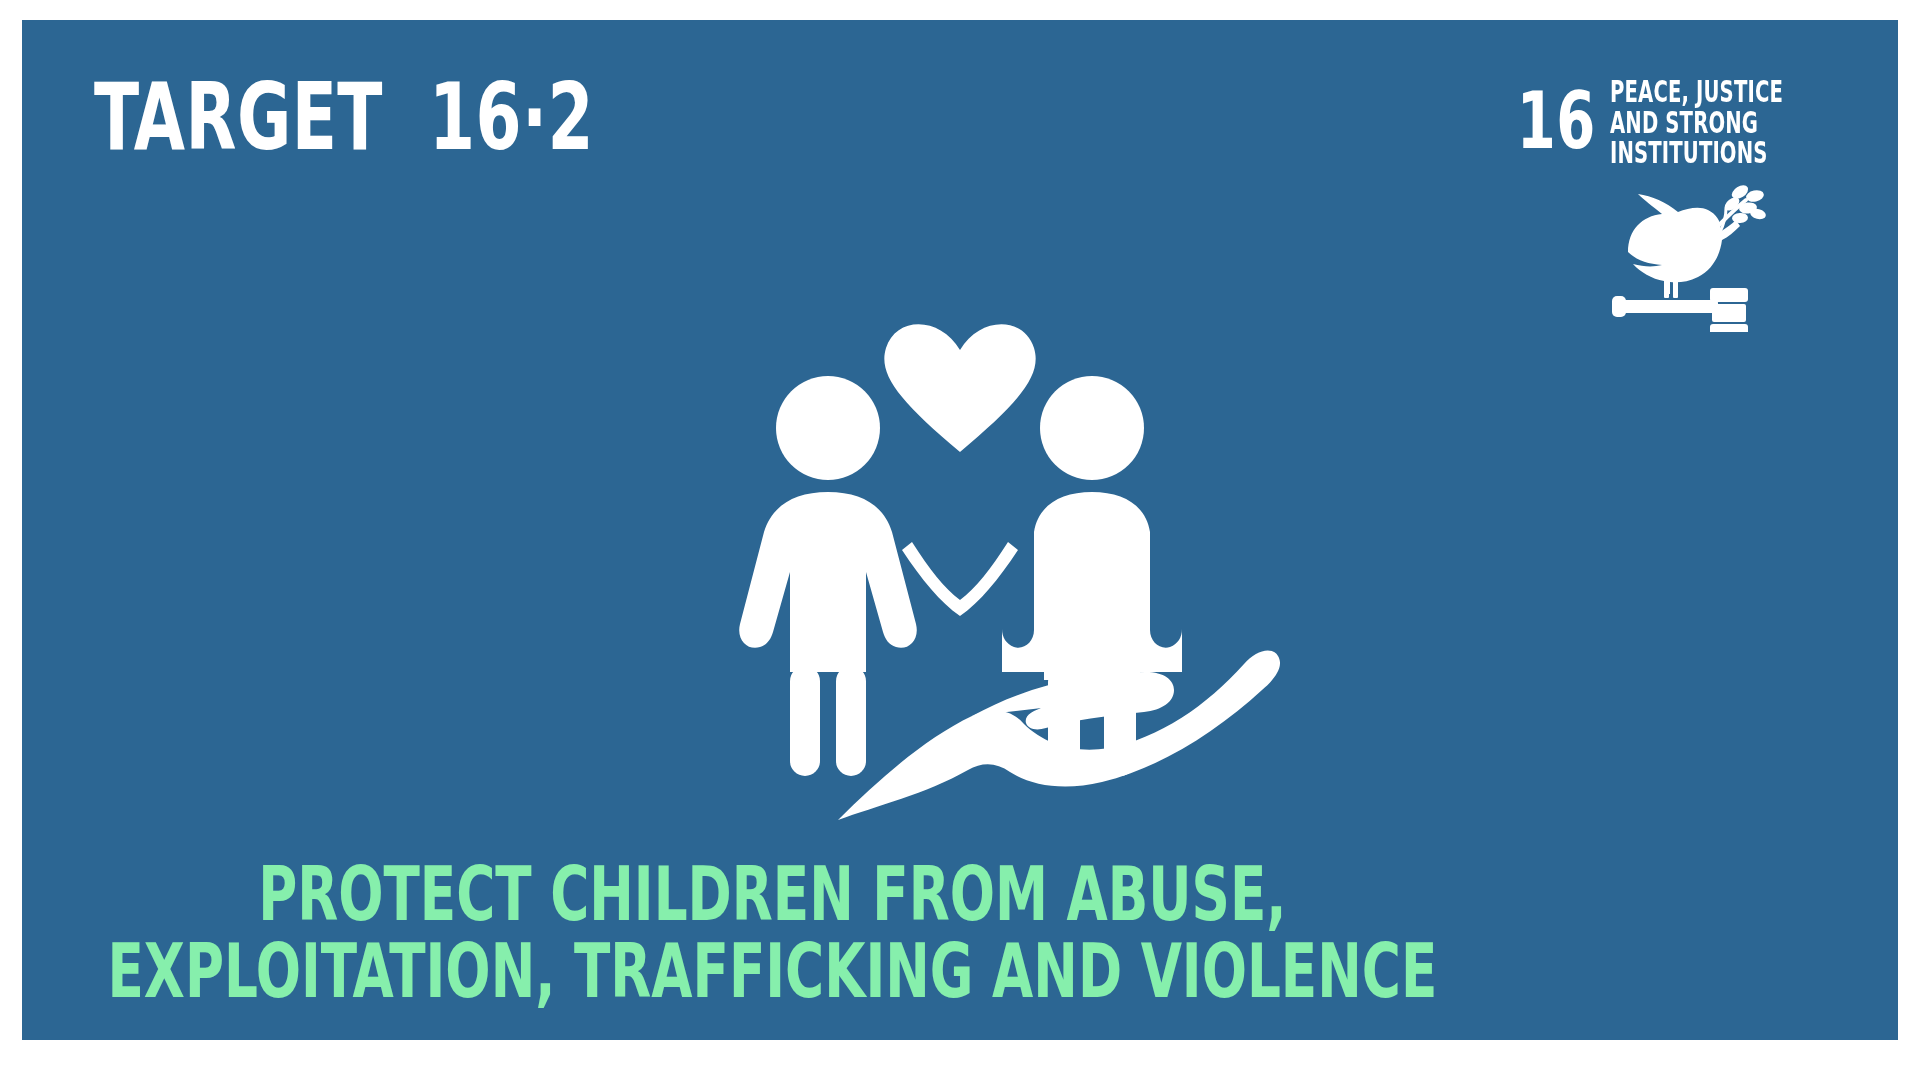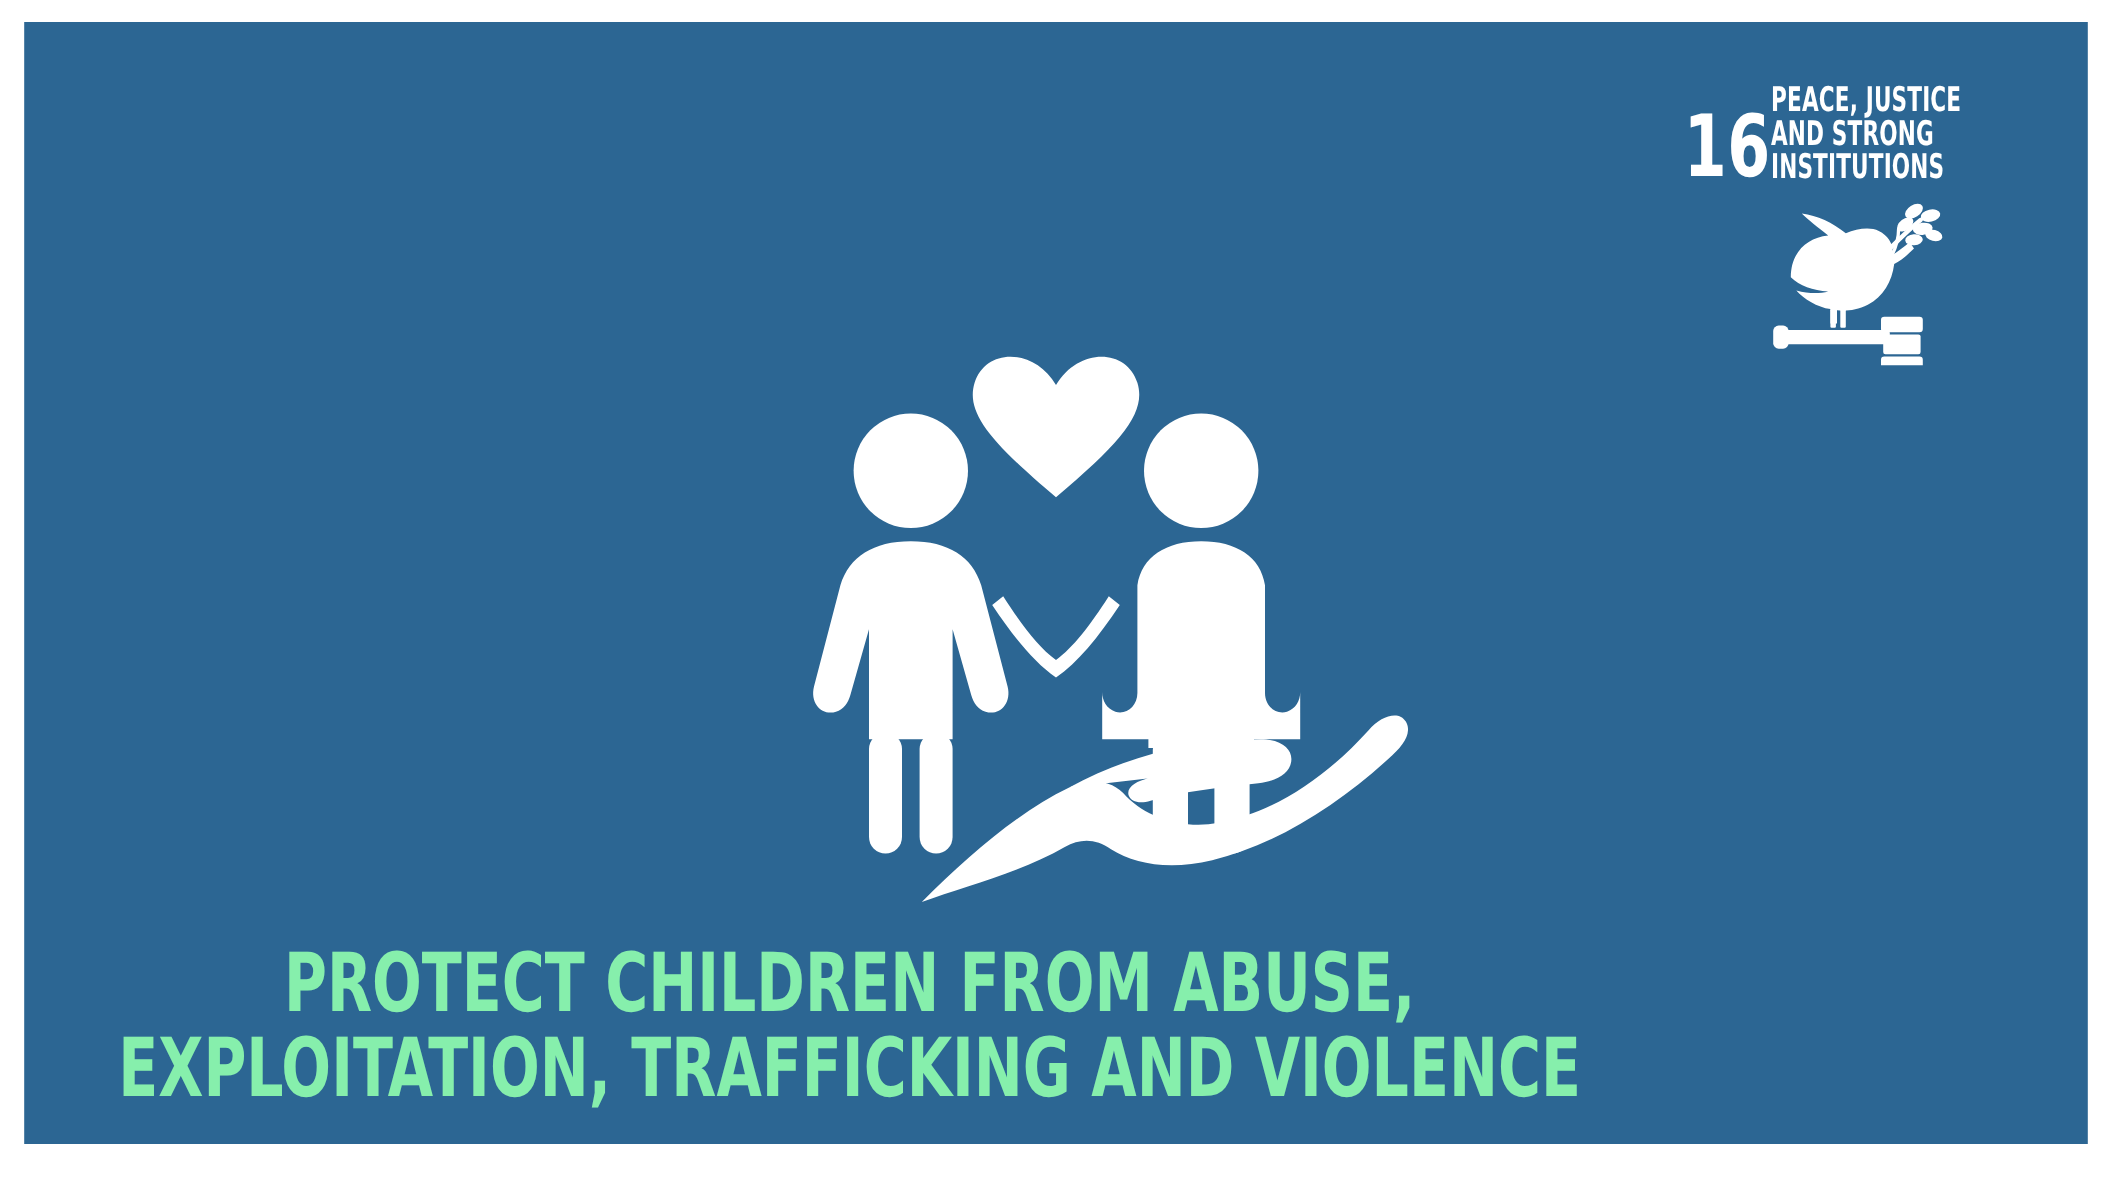--- a/index.html
+++ b/index.html
@@ -57,22 +57,23 @@
   
   #sdg-badge {
     position: absolute;
     right: 72px;
     top: 56px;
     width: 330px;
     color: #ffffff;
   }
   #sdg-badge-top {
     display: flex;
-    align-items: flex-end;
+    align-items: center;
     justify-content: flex-end;
+    gap: 14px;
   }
   #sdg-number {
     font-size: 78px;
     line-height: 0.86;
     transform: scaleX(0.80);
     transform-origin: right top;
   }
   #sdg-title {
     width: 216px;
   }
@@ -118,20 +119,24 @@
     letter-spacing: 0px;
     transform: scaleX(0.80);
     white-space: nowrap;
   }
 </style>
 </head>
 <body>
 
 <div id="poster">
 
+  <div id="target-heading">
+    <span class="cond-bold" id="target-word">TARGET</span>
+    <span class="cond-bold" id="target-number">16·2</span>
+  </div>
 
   <div id="sdg-badge">
     <div id="sdg-badge-top">
       <span class="cond-bold" id="sdg-number">16</span>
       <div id="sdg-title" class="cond-bold">
         <span>PEACE, JUSTICE</span>
         <span>AND STRONG</span>
         <span>INSTITUTIONS</span>
       </div>
     </div>

